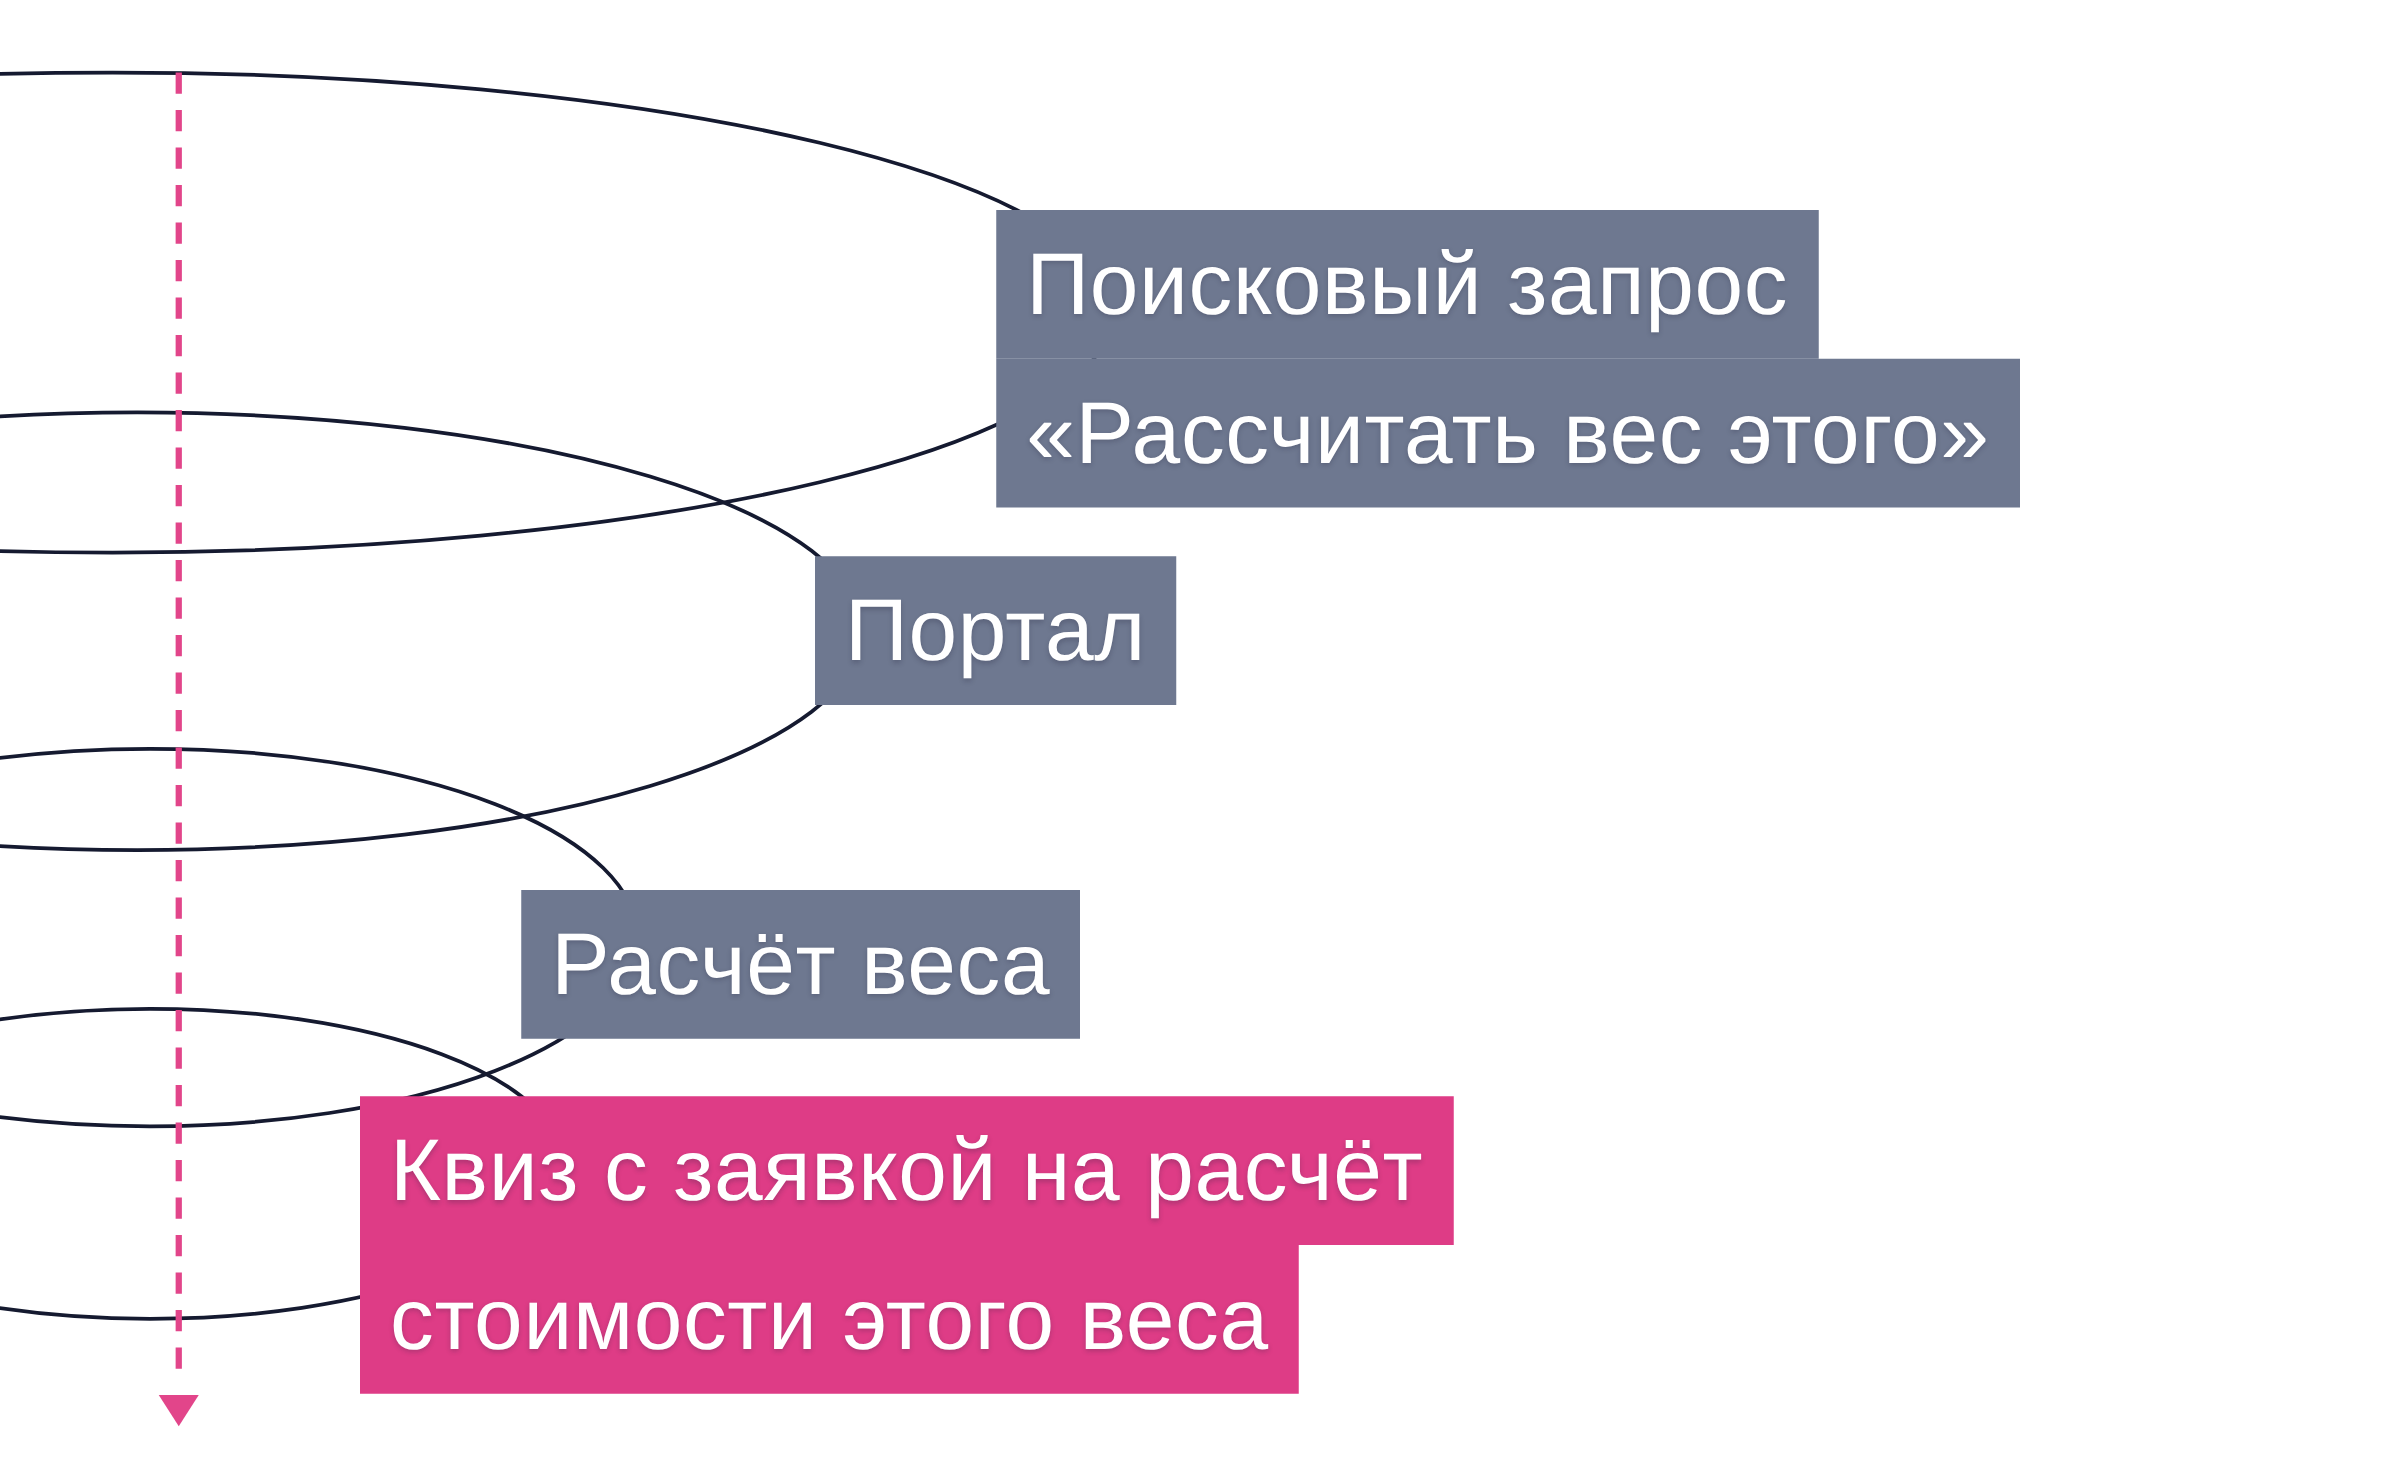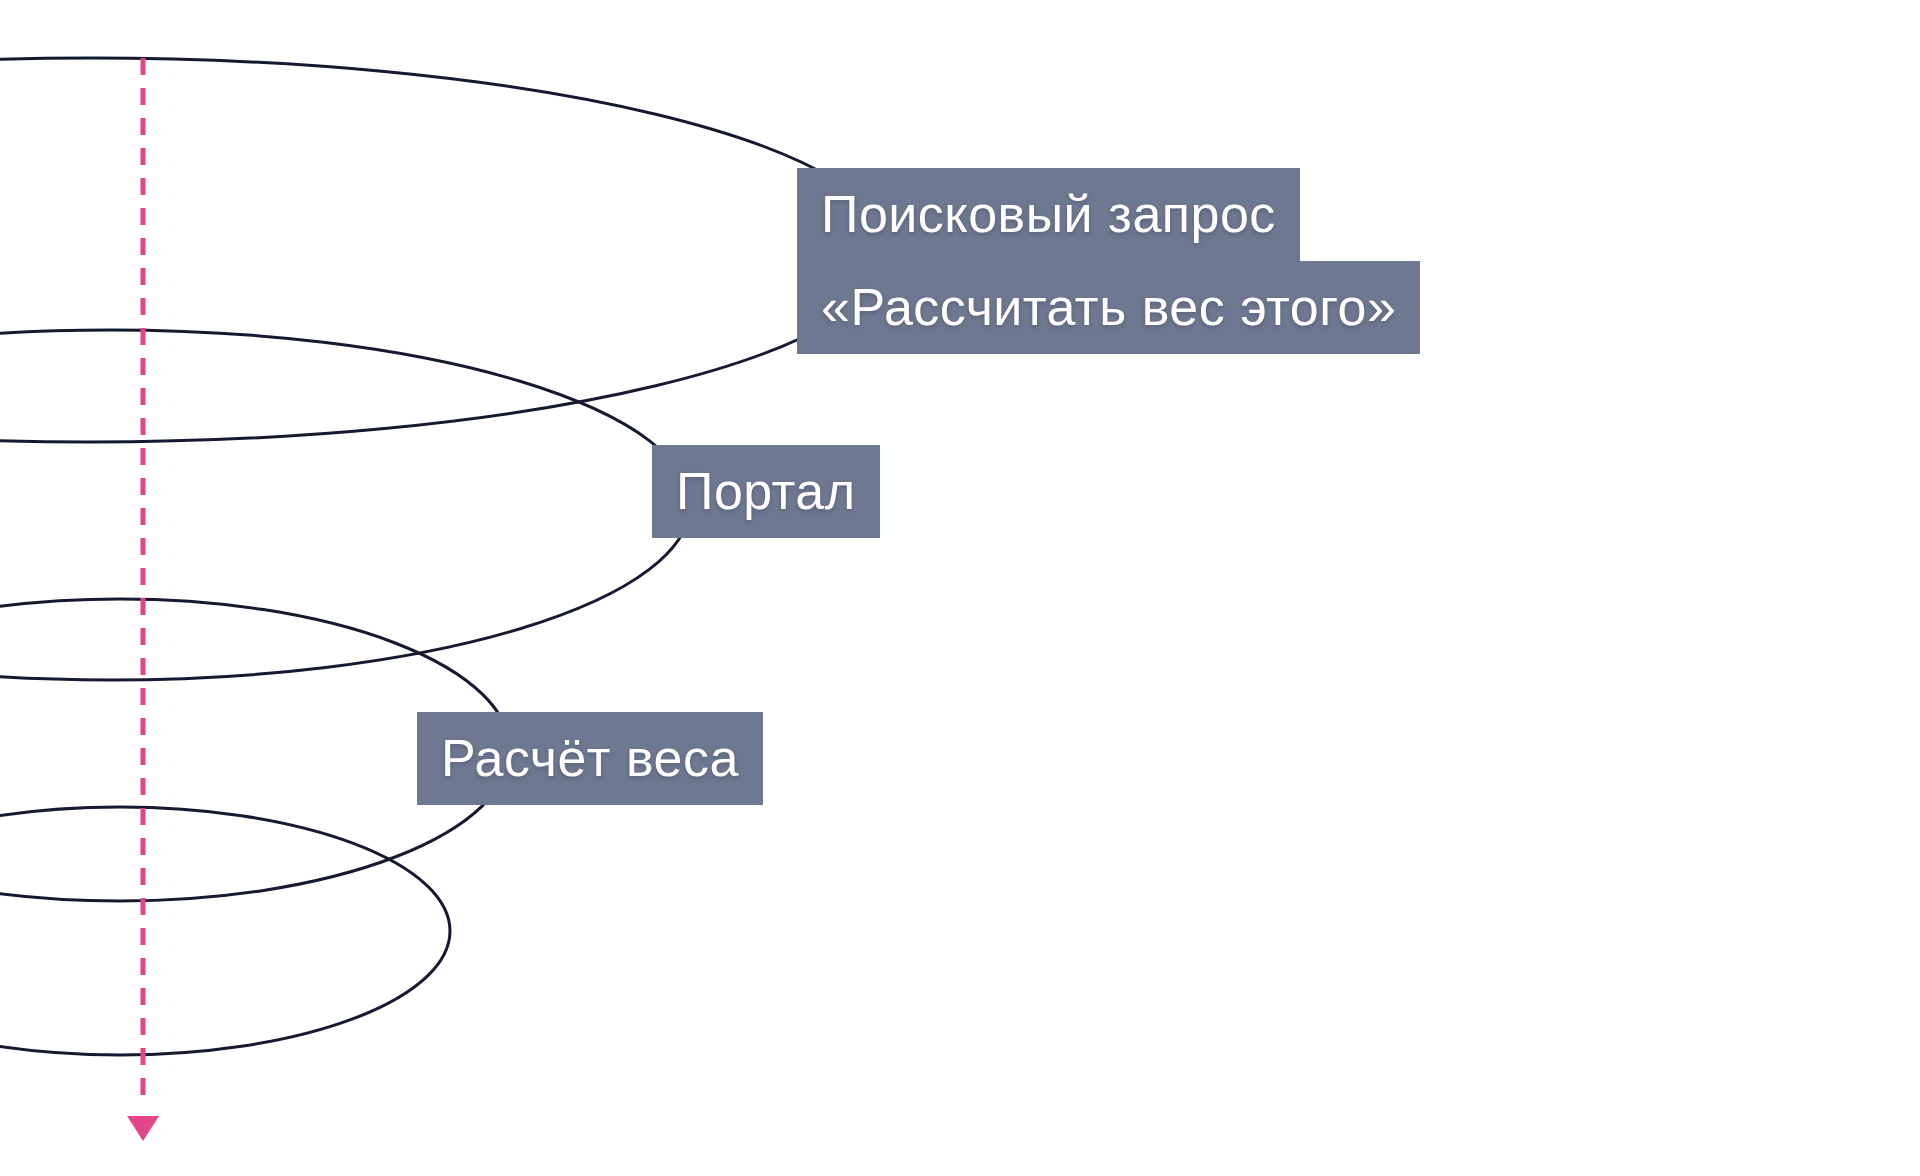--- a/index.html
+++ b/index.html
@@ -21,24 +21,24 @@
     top: 0;
     z-index: 1;
   }
   .label {
     position: absolute;
     z-index: 2;
   }
   .label-line {
     display: table; 
     white-space: nowrap;
-    font-size: 52px;
+    font-size: 70px;
     line-height: 87px;
     letter-spacing: 0.5px;
-    padding: 3px 24px;
+    padding: 16px 24px;
     color: #ffffff;
     text-shadow: 0 2px 4px rgba(30, 30, 55, 0.25);
   }
   .label--gray .label-line { background: #6E7890; }
   .label--pink .label-line { background: #DE3C86; }
 
   .label-search-query     { left: 797px; top: 168px; }
   .label-portal           { left: 652px; top: 445px; }
   .label-weight-calc      { left: 417px; top: 712px; }
   .label-quiz             { left: 288px; top: 877px; }
@@ -66,14 +66,18 @@
   </div>
 
   <div class="label label--gray label-portal">
     <div class="label-line">Портал</div>
   </div>
 
   <div class="label label--gray label-weight-calc">
     <div class="label-line">Расчёт веса</div>
   </div>
 
+  <div class="label label--pink label-quiz">
+    <div class="label-line">Квиз с заявкой на расчёт</div>
+    <div class="label-line">стоимости этого веса</div>
+  </div>
 
 </div>
 
 </body></html>

